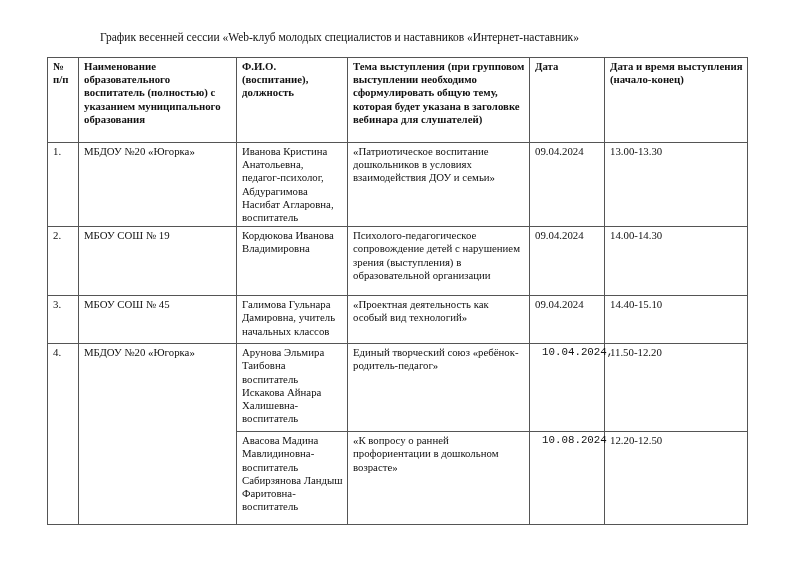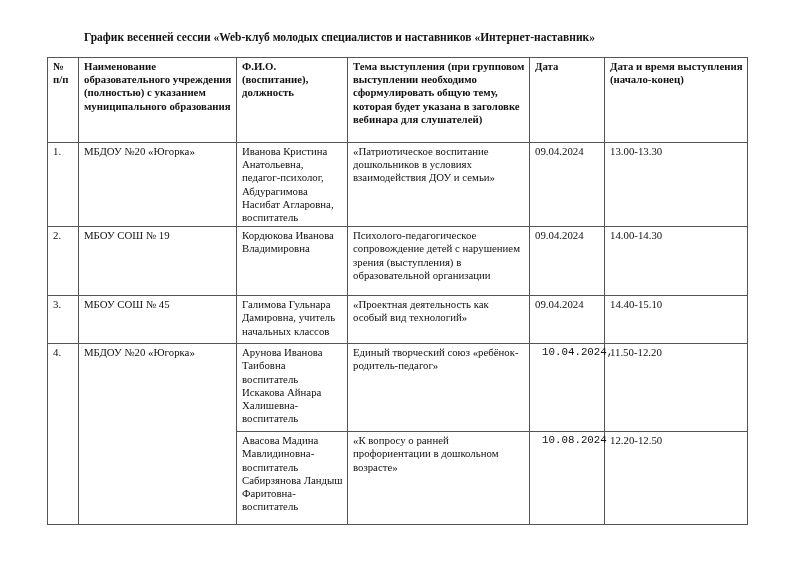--- a/index.html
+++ b/index.html
@@ -1,19 +1,19 @@
 <!DOCTYPE html>
 <html><head>
 <meta charset="utf-8">
 <style>
   html, body { margin: 0; padding: 0; background: #ffffff; }
   body { width: 800px; height: 566px; position: relative; overflow: hidden;
          font-family: "Liberation Serif", serif; color: #111; }
   .title { position: absolute; top: 31px; left: 0; width: 679px; text-align: center;
-           font-weight: bold; font-size: 11.5px; }
+           font-weight: normal; font-size: 11.5px; }
   table { position: absolute; top: 57px; left: 47px; border-collapse: collapse;
           width: 701px; table-layout: fixed; font-size: 10.8px; line-height: 13.2px; }
   td, th { border: 1.5px solid #555; vertical-align: top; padding: 2px 4px 2px 5px;
            text-align: left; }
   th { font-weight: bold; margin-top: 39px; }
   .c0 { width: 31px; } .c1 { width: 158px; } .c2 { width: 111px; }
   .c3 { width: 182px; } .c4 { width: 75px; }
   .date-indent { padding-left: 12px; font-family: Liberation Mono, monospace; }
 </style>
 </head>
@@ -26,21 +26,21 @@
     <col class="c0">
       <col class="c1">
       <col class="c2">
       <col class="c3">
       <col class="c4">
       <col>
   </colgroup>
   <thead>
     <tr style="height:85px">
       <th>№ п/п</th>
-      <th>Наименование образовательного учреждения (полностью) с указанием муниципального образования</th>
+      <th>Наименование образовательного воспитатель (полностью) с указанием муниципального образования</th>
       <th>Ф.И.О. (воспитание), должность</th>
       <th>Тема выступления (при групповом выступлении необходимо сформулировать общую тему, которая будет указана в заголовке вебинара для слушателей)</th>
       <th>Дата</th>
       <th>Дата и время выступления (начало-конец)</th>
     </tr>
   </thead>
   <tbody>
     <tr style="height:62px">
       <td>1.</td>
       <td>МБДОУ №20 «Югорка»</td>
@@ -61,21 +61,21 @@
       <td>3.</td>
       <td>МБОУ СОШ № 45</td>
       <td>Галимова Гульнара Дамировна, учитель начальных классов</td>
       <td>«Проектная деятельность как особый вид технологий»</td>
       <td>09.04.2024</td>
       <td>14.40-15.10</td>
     </tr>
     <tr style="height:88px">
       <td rowspan="2">4.</td>
       <td rowspan="2">МБДОУ №20 «Югорка»</td>
-      <td>Арунова Иванова Таибовна воспитатель Искакова Айнара Халишевна-воспитатель</td>
+      <td>Арунова Эльмира Таибовна воспитатель Искакова Айнара Халишевна-воспитатель</td>
       <td>Единый творческий союз «ребёнок-родитель-педагог»</td>
       <td class="date-indent">10.04.2024,</td>
       <td>11.50-12.20</td>
     </tr>
     <tr style="height:93px">
       <td>Авасова Мадина Мавлидиновна-воспитатель Сабирзянова Ландыш Фаритовна-воспитатель</td>
       <td>«К вопросу о ранней профориентации в дошкольном возрасте»</td>
       <td class="date-indent">10.08.2024</td>
       <td>12.20-12.50</td>
     </tr>

